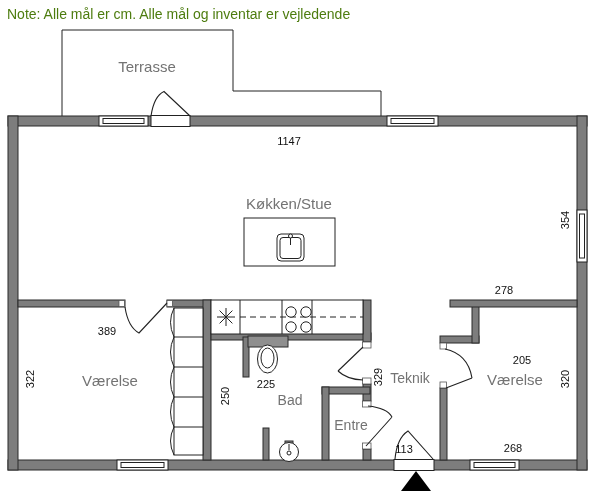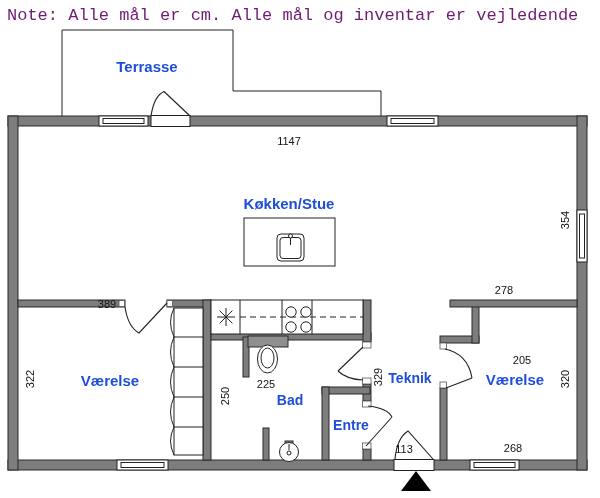--- a/index.html
+++ b/index.html
@@ -1,21 +1,21 @@
 <!DOCTYPE html>
 <html><head>
 <meta charset="utf-8">
 <style>
   html,body{margin:0;padding:0;background:#fff;}
   .canvas{position:relative;width:600px;height:498px;background:#ffffff;overflow:hidden;
           font-family:"Liberation Sans",sans-serif;}
   .plan-svg{position:absolute;left:0;top:0;}
-  .note{position:absolute;left:7px;top:6px;font-size:17px;color:#701a75;white-space:nowrap;font-family:Liberation Mono, monospace;}
-  .lbl{position:absolute;transform:translate(-50%,-50%);font-weight:bold;font-size:14px;
-       color:#1d4ed8;white-space:nowrap;}
+  .note{position:absolute;left:7px;top:6px;font-size:14px;color:#4d7c0f;white-space:nowrap;}
+  .lbl{position:absolute;transform:translate(-50%,-50%);font-weight:normal;font-size:14px;
+       color:#737373;white-space:nowrap;}
   .lbl.big{font-size:15px;}
   .dim{position:absolute;transform:translate(-50%,-50%);font-size:11px;font-weight:normal;
        color:#111;white-space:nowrap;}
   .dim.rot{transform:translate(-50%,-50%) rotate(-90deg);}
   svg .wallstroke{stroke:#2b2b2b;stroke-width:1;}
   svg .thin{stroke:#222;stroke-width:1;fill:none;}
   svg .white{fill:#ffffff;stroke:#222;stroke-width:1;}
   svg .jamb{fill:#ffffff;stroke:#555;stroke-width:0.8;}
   svg .swing{stroke:#222;stroke-width:1.1;fill:none;}
 </style>
@@ -156,21 +156,21 @@
   <div class="lbl big" style="left:147px;top:66px;">Terrasse</div>
   <div class="lbl big" style="left:289px;top:203px;">Køkken/Stue</div>
   <div class="lbl big" style="left:110px;top:380px;">Værelse</div>
   <div class="lbl big" style="left:515px;top:379px;">Værelse</div>
   <div class="lbl" style="left:266px;top:400px;margin-left:24px;">Bad</div>
   <div class="lbl" style="left:351px;top:425px;">Entre</div>
   <div class="lbl" style="left:410px;top:378px;">Teknik</div>
 
   <div class="dim" style="left:289px;top:141px;">1147</div>
   <div class="dim rot" style="left:565px;top:220px;">354</div>
-  <div class="dim" style="left:107px;top:304px;">389</div>
+  <div class="dim" style="left:107px;top:331px;">389</div>
   <div class="dim rot" style="left:30px;top:379px;">322</div>
   <div class="dim" style="left:266px;top:384px;">225</div>
   <div class="dim rot" style="left:225px;top:396px;">250</div>
   <div class="dim rot" style="left:378px;top:377px;">329</div>
   <div class="dim" style="left:504px;top:290px;">278</div>
   <div class="dim" style="left:522px;top:319px;margin-top:41px;">205</div>
   <div class="dim rot" style="left:565px;top:379px;">320</div>
   <div class="dim" style="left:513px;top:448px;">268</div>
   <div class="dim" style="left:404px;top:449px;">113</div>
 

